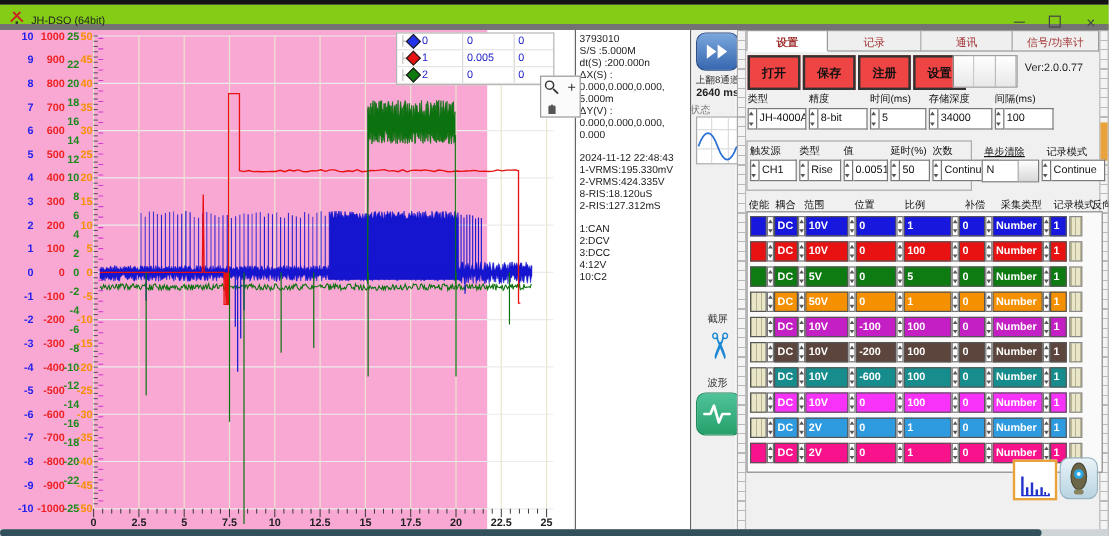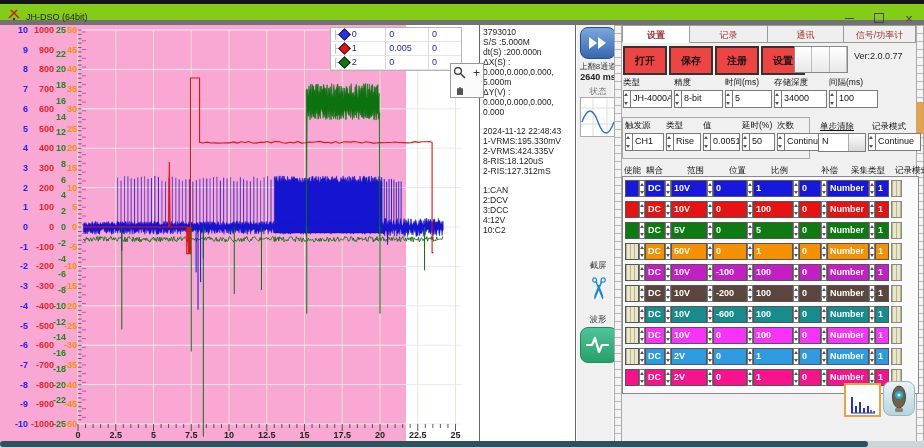--- a/index.html
+++ b/index.html
@@ -28,21 +28,21 @@
   #zoombox .plus{font-size:12px;color:#333;line-height:10px;}
   
   #infopanel{left:479px;top:25px;width:97px;height:417px;background:#fff;border-left:1px solid #666;border-right:1px solid #666;padding:2px 0 0 3px;font-size:8.5px;line-height:10px;color:#1a1a1a;}
   .infoline{white-space:nowrap;}
   .infoline.blank{height:9px;}
   
   #toolcol{left:577px;top:25px;width:36px;height:422px;background:#f0f0f0;}
   #ffbtn{left:580px;top:27px;width:36px;height:32px;border-radius:8px;background:linear-gradient(#7aa7dc,#3767b0);border:1px solid #2b4f86;display:flex;align-items:center;justify-content:center;}
   #prev8{left:575px;top:61px;width:46px;text-align:center;font-size:8px;color:#333;}
   #elapsed{left:575px;top:72px;width:46px;text-align:center;font-size:9px;font-weight:bold;color:#222;}
-  #statuslbl{left:575px;top:86px;width:46px;text-align:center;font-size:8.5px;color:#777;}
+  #statuslbl{left:575px;top:86px;width:46px;font-size:8.5px;color:#777;}
   #thumb{left:580px;top:97px;width:38px;height:40px;background:#fff;border:1px solid #aaa;}
   #shotlbl{left:575px;top:260px;width:46px;text-align:center;font-size:8.5px;color:#333;}
   #scissors{left:580px;top:268px;width:38px;height:40px;display:flex;align-items:center;justify-content:center;}
   #scissors span{font-size:30px;color:#1E88D2;transform:rotate(90deg);display:block;}
   #wavelbl{left:575px;top:314px;width:46px;text-align:center;font-size:8.5px;color:#333;}
   #wavebtn{left:580px;top:327px;width:38px;height:36px;border-radius:8px;background:linear-gradient(#4fc39a,#27a06b);border:1px solid #1f8a5a;display:flex;align-items:center;justify-content:center;}
   .vstrip{top:25px;width:8px;height:422px;background:repeating-linear-gradient(#f4f4f4 0 7px,#b9b9b9 7px 8px);border:1px solid #aaa;}
   
   #panel{left:622px;top:25px;width:294px;height:422px;background:#f0f0f0;font-size:9px;color:#111;}
   #tabs{position:absolute;left:0;top:0;width:294px;height:19px;display:flex;}
@@ -707,21 +707,21 @@
       <div class="ssbtn"></div>
     </div>
     <div class="flabel" id="rmlabel">记录模式</div>
     <div class="wcombo" id="rmcombo">
       <div class="spin"></div>
       <div class="wbox" style="width:40px;">Continue</div>
     </div>
 
     <div id="theader">
         <div style="width: 22px; white-space: nowrap;">使能</div>
-        <div style="width: 41px; white-space: nowrap;">耦合</div>
+        <div style="width: 24px; white-space: nowrap;">耦合</div>
         <div style="width: 42px; white-space: nowrap;">范围</div>
         <div style="width: 42px; white-space: nowrap;">位置</div>
         <div style="width: 50px; white-space: nowrap;">比例</div>
         <div style="width: 30px; white-space: nowrap;">补偿</div>
         <div style="width: 44px; white-space: nowrap;">采集类型</div>
         <div style="width: 32px; white-space: nowrap;">记录模式</div>
         <div style="width: 14px; white-space: nowrap;">反向</div>
       </div>
     <div id="chtable">
         <div class="crow">

